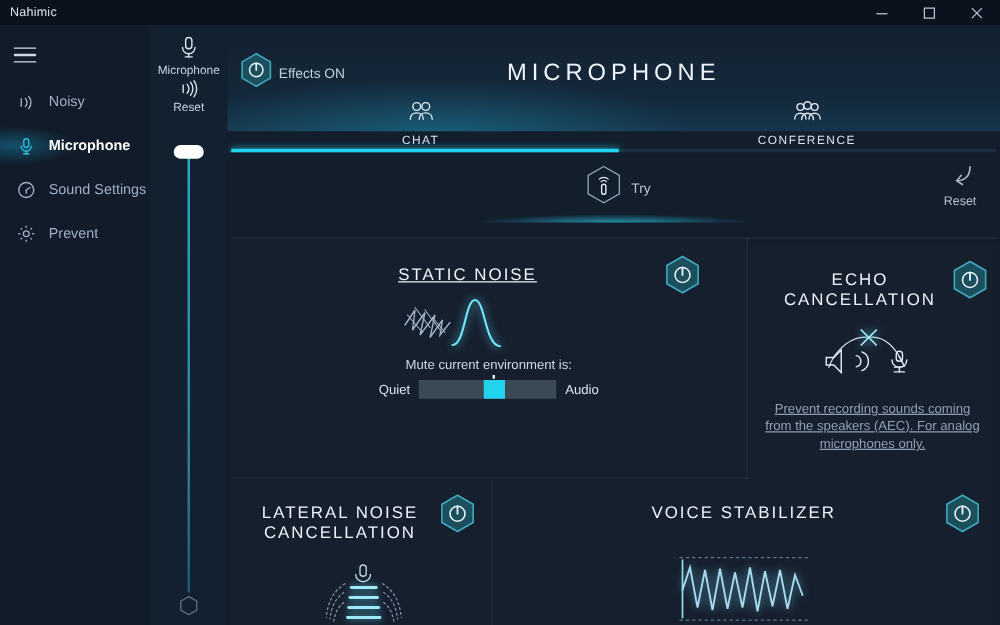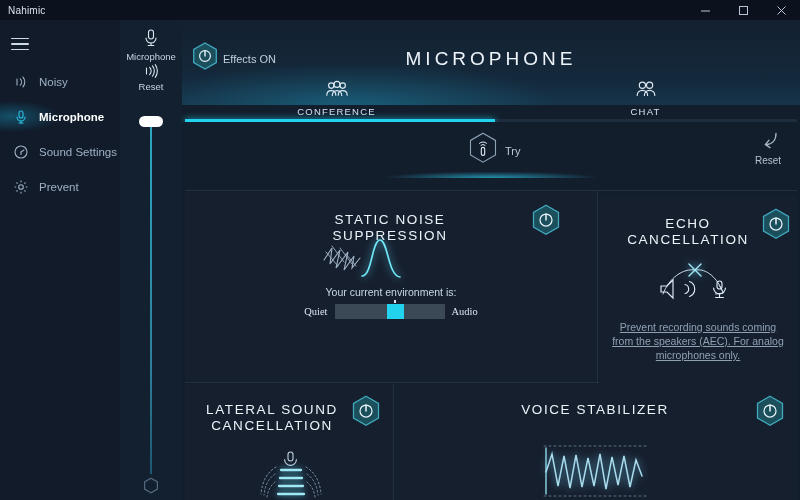--- a/index.html
+++ b/index.html
@@ -212,21 +212,21 @@
 
   .vdiv { position: absolute; background: #243041; }
 
   
   .env-wrap { position: absolute; left: 0; width: 100%; }
   .env-label { color: #ccd8e5; font-size: 10.5px; text-align: center; }
   .env-row {
     display: flex; align-items: center; justify-content: center;
     gap: 7px; margin-top: 6px;
   }
-  .env-end { color: #dbe5ef; font-size: 10.5px; font-family: Liberation Serif, serif; }
+  .env-end { color: #dbe5ef; font-size: 10.5px; }
   .env-bar {
     position: relative;
     width: 110px; height: 15px;
     background: #3b4956;
   }
   .env-seg {
     position: absolute; top: 0; height: 15px;
     left: 52px; width: 17px;
     background: #22d3ee;
   }
@@ -358,44 +358,44 @@
             <circle cx="13" cy="14" r="5.4" fill="none" stroke="#e7f2f8" stroke-width="1.2"></circle>
             <line x1="13" y1="8.6" x2="13" y2="14" stroke="#e7f2f8" stroke-width="1.4" stroke-linecap="round"></line>
           </svg>
         </span>
         <span class="eff-lbl">Effects ON</span>
       </div>
 
       <div class="page-title">MICROPHONE</div>
 
       <div class="tabs">
+        <div class="tab">
+          <span>
+            <svg width="24" height="19" viewBox="0 0 24 19" fill="none" stroke="#dfeaf4" stroke-width="1.15" stroke-linecap="round">
+              <circle cx="8.4" cy="5.2" r="3.1"></circle>
+              <circle cx="15.6" cy="5.2" r="3.1"></circle>
+              <path d="M3.2 15.4c0-3.1 2.3-5.1 5.2-5.1s5.2 2 5.2 5.1"></path>
+              <path d="M10.4 15.4c0-3.1 2.3-5.1 5.2-5.1s5.2 2 5.2 5.1"></path>
+            </svg>
+          </span>
+          <span class="t-lbl">CHAT</span>
+        </div>
         <div class="tab">
           <span>
             <svg width="24" height="19" viewBox="0 0 24 19" fill="none" stroke="#dfeaf4" stroke-width="1.15" stroke-linecap="round">
               <circle cx="6.3" cy="5.6" r="2.7"></circle>
               <circle cx="12" cy="4.4" r="3"></circle>
               <circle cx="17.7" cy="5.6" r="2.7"></circle>
               <path d="M1.8 15.2c0-2.8 2-4.6 4.5-4.6s4.5 1.8 4.5 4.6"></path>
               <path d="M13.2 15.2c0-2.8 2-4.6 4.5-4.6s4.5 1.8 4.5 4.6"></path>
               <path d="M7.3 15.6c0-3 2.1-5 4.7-5s4.7 2 4.7 5"></path>
             </svg>
           </span>
           <span class="t-lbl">CONFERENCE</span>
         </div>
-        <div class="tab">
-          <span>
-            <svg width="24" height="19" viewBox="0 0 24 19" fill="none" stroke="#dfeaf4" stroke-width="1.15" stroke-linecap="round">
-              <circle cx="8.4" cy="5.2" r="3.1"></circle>
-              <circle cx="15.6" cy="5.2" r="3.1"></circle>
-              <path d="M3.2 15.4c0-3.1 2.3-5.1 5.2-5.1s5.2 2 5.2 5.1"></path>
-              <path d="M10.4 15.4c0-3.1 2.3-5.1 5.2-5.1s5.2 2 5.2 5.1"></path>
-            </svg>
-          </span>
-          <span class="t-lbl">CHAT</span>
-        </div>
       </div>
 
       <div class="tabline">
         <div class="fill"></div>
       </div>
     </div>
 
     <div class="tryband">
       <div class="tryglow"></div>
 
@@ -423,40 +423,39 @@
     </div>
 
     <div class="grid">
 
       <div class="vdiv" style="left:415px; top:8px; width:1px; height:194px;"></div>
       <div class="vdiv" style="left:3px; top:200px; width:612px; height:1px;"></div>
       <div class="vdiv" style="left:211px; top:202px; width:1px; height:116px;"></div>
       <div class="vdiv" style="left:3px; top:8px; width:612px; height:1px;"></div>
 
       <div class="panel" id="p-sns">
-        <div class="p-title" style="position:absolute; left:60px; top:20px; width:290px;">
+        <div class="p-title" style="position:absolute; left:44px; top:20px; width:290px;text-decoration:underline;">
           <span>STATIC NOISE</span><br>
-          <span>SUPPRESSION</span>
         </div>
         <div class="hexbtn-abs" style="left:346px; top:12px;">
           <svg width="30" height="33" viewBox="0 0 30 33">
             <polygon points="15,1.2 27.5,8.4 27.5,23 15,30.2 2.5,23 2.5,8.4" fill="#1c4f5c" stroke="#3fa8bd" stroke-width="1.3"></polygon>
             <circle cx="15" cy="16" r="6" fill="none" stroke="#e7f2f8" stroke-width="1.25"></circle>
             <line x1="15" y1="10" x2="15" y2="16" stroke="#e7f2f8" stroke-width="1.5" stroke-linecap="round"></line>
           </svg>
         </div>
         <div style="position:absolute; left:137px; top:42px;">
           <svg width="84" height="48" viewBox="0 0 84 48" fill="none" stroke-linecap="round">
             <path d="M2 26 L10 14 L8 30 L18 16 L14 34 L26 18 L22 36 L32 22 L30 34 L38 24" stroke="#9fb2c6" stroke-width="1.1"></path>
             <path d="M4 18 L16 32 M10 12 L22 28 M18 14 L30 30 M24 20 L34 32" stroke="#9fb2c6" stroke-width="0.9"></path>
             <path d="M40 42 C50 42 50 6 58 6 C66 6 66 42 78 43" stroke="#6fe4f5" stroke-width="1.7" fill="none" style="filter: drop-shadow(0 0 4px rgba(90,220,245,.9))"></path>
           </svg>
         </div>
         <div class="env-wrap" style="top:94px;">
-          <div class="env-label">Your current environment is:</div>
+          <div class="env-label">Mute current environment is:</div>
           <div class="env-row">
             <span class="env-end">Quiet</span>
             <span class="env-bar">
               <span class="env-seg"></span>
               <span class="env-tick"></span>
             </span>
             <span class="env-end">Audio</span>
           </div>
         </div>
       </div>
@@ -487,21 +486,21 @@
             <path d="M64.6 30a5.9 5.9 0 0 0 11.8 0"></path>
             <line x1="70.5" y1="36" x2="70.5" y2="39.5"></line>
             <line x1="66.5" y1="39.5" x2="74.5" y2="39.5"></line>
           </svg>
         </div>
         <div class="p-desc" style="position:absolute; left:12px; top:124px; width:174px;">Prevent recording sounds coming from the speakers (AEC). For analog microphones only.</div>
       </div>
 
       <div class="panel" id="p-lsc">
         <div class="p-title" style="position:absolute; left:12px; top:18px; width:150px;">
-          <span>LATERAL SOUND</span><br>
+          <span>LATERAL NOISE</span><br>
           <span>CANCELLATION</span>
         </div>
         <div class="hexbtn-abs" style="left:166px; top:11px;">
           <svg width="30" height="33" viewBox="0 0 30 33">
             <polygon points="15,1.2 27.5,8.4 27.5,23 15,30.2 2.5,23 2.5,8.4" fill="#1c4f5c" stroke="#3fa8bd" stroke-width="1.3"></polygon>
             <circle cx="15" cy="16" r="6" fill="none" stroke="#e7f2f8" stroke-width="1.25"></circle>
             <line x1="15" y1="10" x2="15" y2="16" stroke="#e7f2f8" stroke-width="1.5" stroke-linecap="round"></line>
           </svg>
         </div>
         <div style="position:absolute; left:70px; top:66px;">

